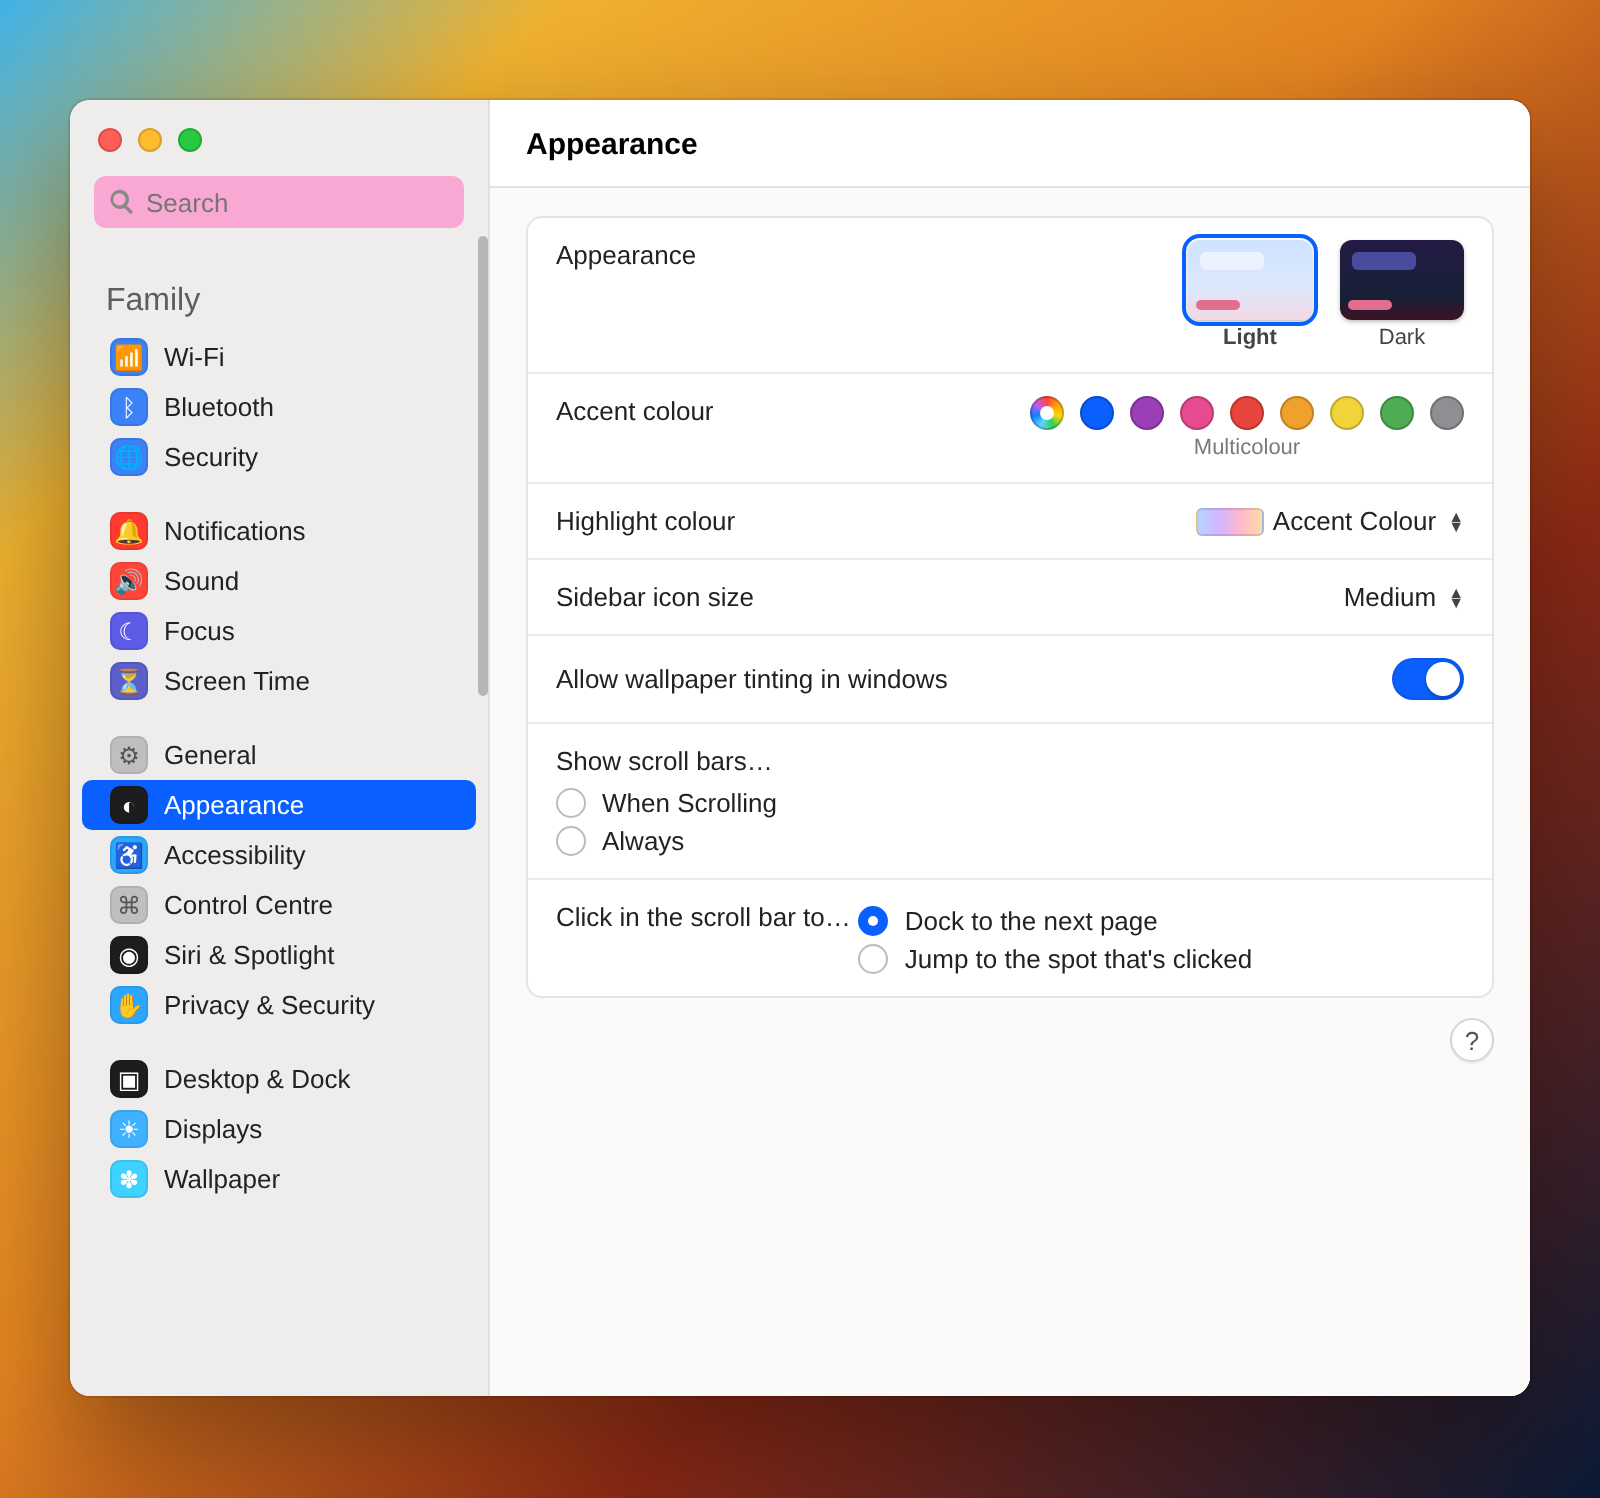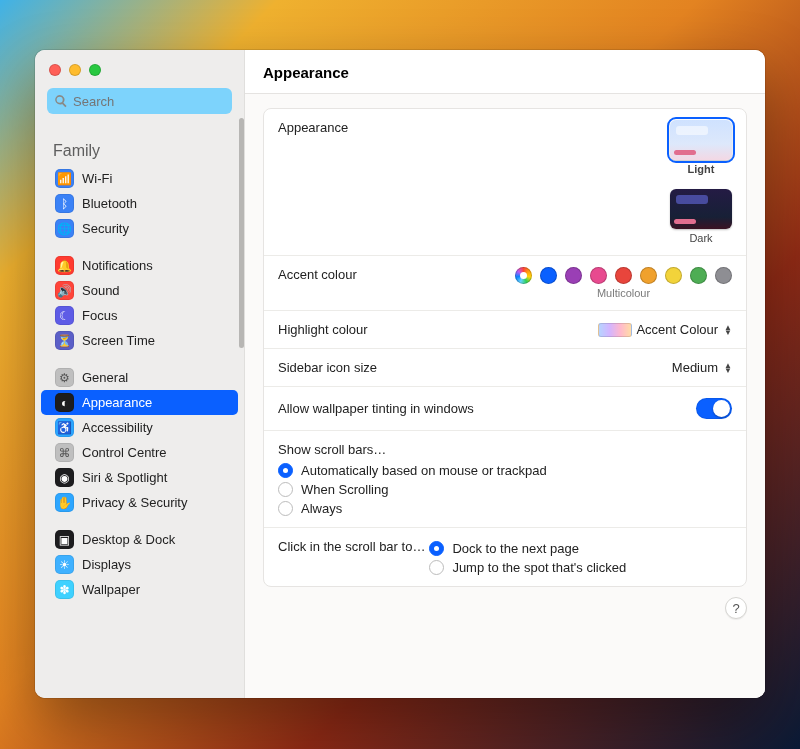--- a/index.html
+++ b/index.html
@@ -45,21 +45,21 @@
   .tl-zoom   { background:#28c840; border:1px solid rgba(0,0,0,.15);}
   .search {
     margin: 2px 12px 6px 12px;
     position: relative;
   }
   .search input {
     width: 100%;
     height: 26px;
     border-radius: 6px;
     border: none;
-    background: #7dd3fc;
+    background: #f9a8d4;
     padding: 0 20px 0 26px;
     font-size: 13px;
     color: #555;
     outline: none;
   }
   .search svg {
     position: absolute; left: 7px; top: 6px; width: 14px; height: 14px;
     fill: #8a8985;
   }
   .side-scroll {
@@ -137,21 +137,21 @@
   .row {
     padding: 11px 14px;
     display: flex;
     align-items: center;
     gap: 12px;
     border-bottom: 1px solid #ecebe8;
   }
   .row:last-child { border-bottom: none; }
   .row .label { font-size: 13px; color:#222; }
   .row .spacer { flex: 1; }
-  .thumbs { display:flex; gap:14px;flex-direction:column; }
+  .thumbs { display:flex; gap:14px; }
   .thumb {
     display:flex; flex-direction:column; align-items:center; gap:3px;
   }
   .thumb .tw {
     width:62px; height:40px; border-radius:6px; position:relative;
     box-shadow: 0 1px 2px rgba(0,0,0,.25);
   }
   .thumb.selected .tw { outline:2.5px solid #0a60ff; outline-offset:1px; }
   .tw-light { background:linear-gradient(180deg,#cfe2ff 0%,#dde8fb 60%,#f3d8e4 100%);}
   .tw-dark  { background:linear-gradient(180deg,#241b44 0%,#172036 70%,#3a1323 100%);}
@@ -388,24 +388,20 @@
         <div class="row">
           <span class="label">Allow wallpaper tinting in windows</span>
           <span class="spacer"></span>
           <div class="toggle"></div>
         </div>
 
         <div class="row" style="flex-direction:column; align-items:flex-start; gap:4px;">
           <span class="label">Show scroll bars…</span>
           <div class="radio-group" id="rg1">
               <label class="radio">
-                <span class="rd on"></span>
-                <span>Automatically based on mouse or trackpad</span>
-              </label>
-              <label class="radio">
                 <span class="rd"></span>
                 <span>When Scrolling</span>
               </label>
               <label class="radio">
                 <span class="rd"></span>
                 <span>Always</span>
               </label>
             </div>
         </div>
 

